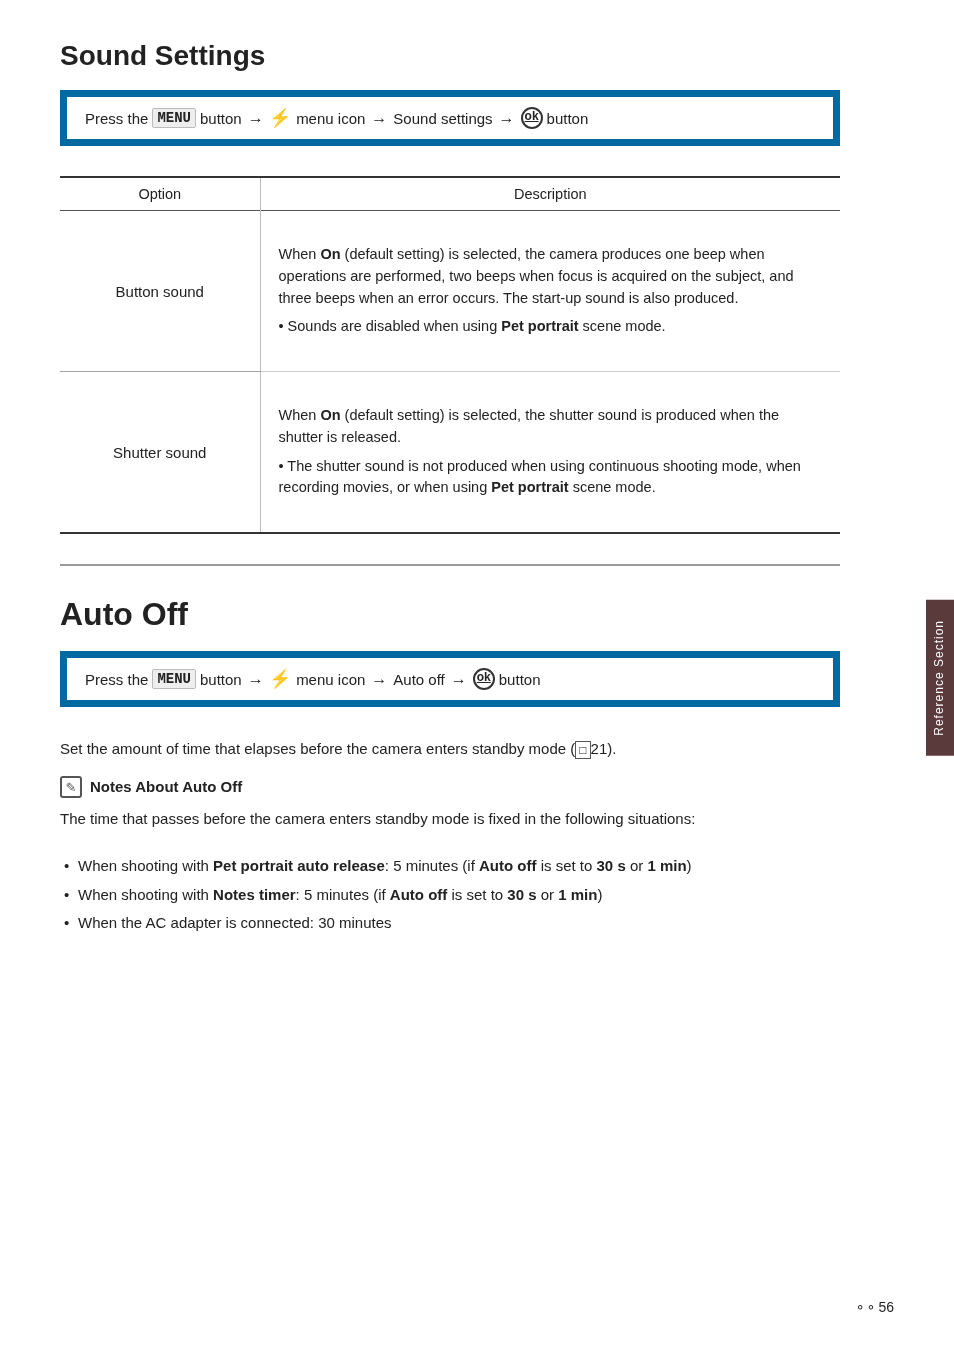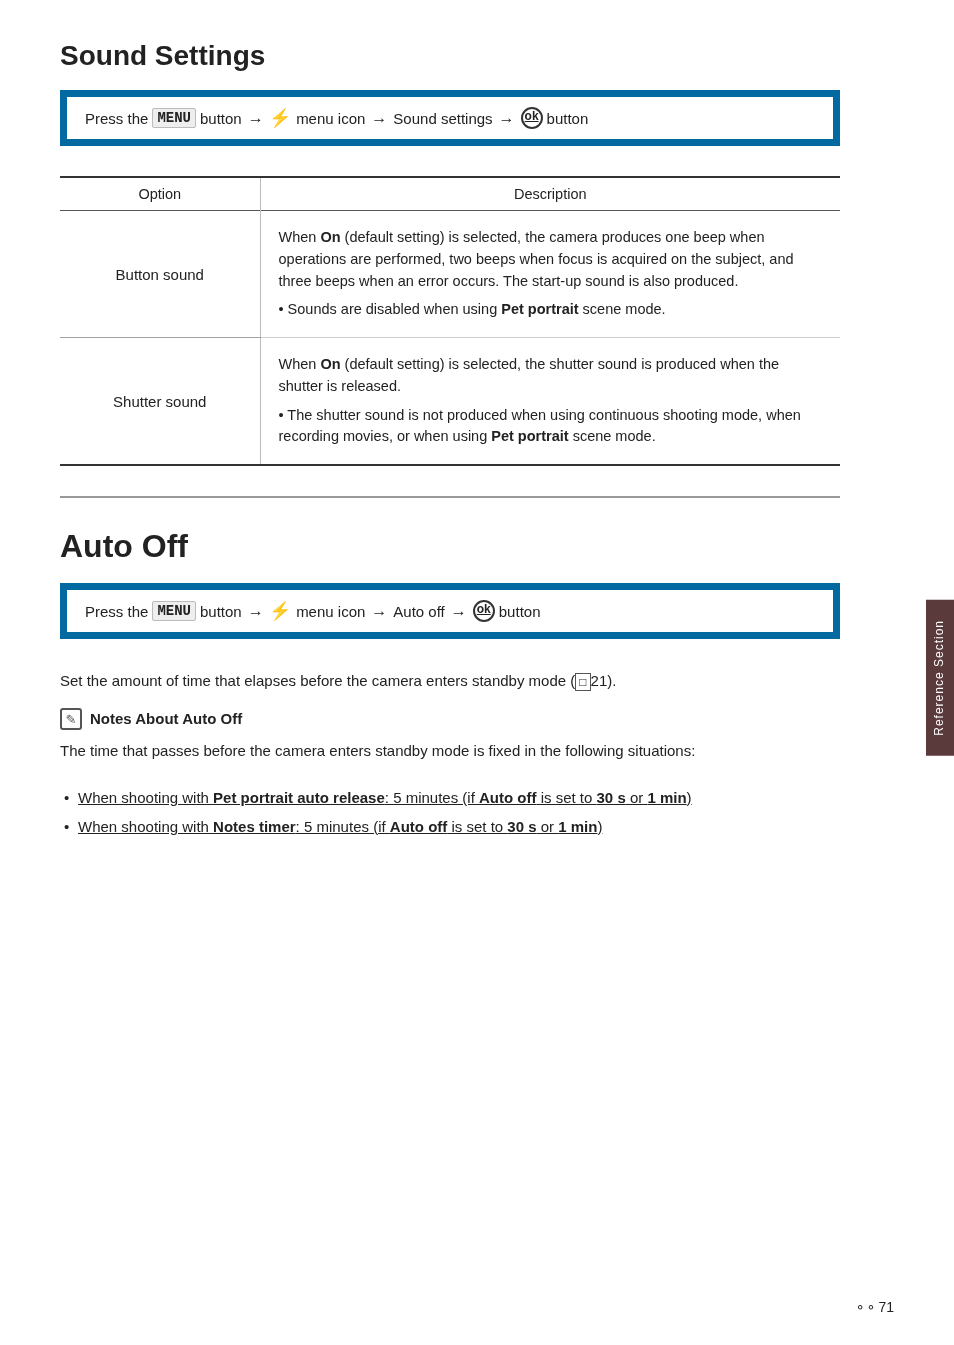--- a/index.html
+++ b/index.html
@@ -77,21 +77,21 @@
     table.settings-table th {
       padding: 8px 16px;
       font-weight: normal;
       text-align: center;
     }
     table.settings-table th.option-col {
       width: 200px;
       border-right: 1px solid #bbb;
     }
     table.settings-table td {
-      padding: 16px 18px;
+      padding: 33px 18px;
       vertical-align: middle;
     }
     table.settings-table td.option-cell {
       text-align: center;
       border-right: 1px solid #bbb;
       border-bottom: 1px solid #a3a3a3;
       width: 200px;
       font-size: 15px;
     }
     table.settings-table td.desc-cell {
@@ -156,21 +156,20 @@
       margin-top: 1px;
     }
     .notes-title {
       font-weight: bold;
       font-size: 15px;
     }
     .bullet-list {
       list-style: none;
       padding-left: 0;
       margin-top: 24px;
-      text-decoration: underline;
     }
     .bullet-list li {
       padding-left: 18px;
       position: relative;
       margin-bottom: 6px;
       line-height: 1.5;
     }
     .bullet-list li::before {
       content: "•";
       position: absolute;
@@ -292,23 +291,26 @@
 
       <p>The time that passes before the camera enters standby mode is fixed in the following situations:</p>
 
       <ul class="bullet-list">
         <li>
           When shooting with <strong>Pet portrait auto release</strong>: 5 minutes (if <strong>Auto off</strong> is set to <strong>30 s</strong> or <strong>1 min</strong>)
         </li>
         <li>
           When shooting with <strong>Notes timer</strong>: 5 minutes (if <strong>Auto off</strong> is set to <strong>30 s</strong> or <strong>1 min</strong>)
         </li>
+        <li>
+          When the AC adapter is connected: 30 minutes
+        </li>
       </ul>
     </div>
   </div>
 </div>
 
 <div class="side-tab">Reference Section</div>
 
 <div class="page-number">
   <span style="font-size:13px;">⚬⚬</span>
-  <span>71</span>
+  <span>56</span>
 </div>
 
 </body></html>

